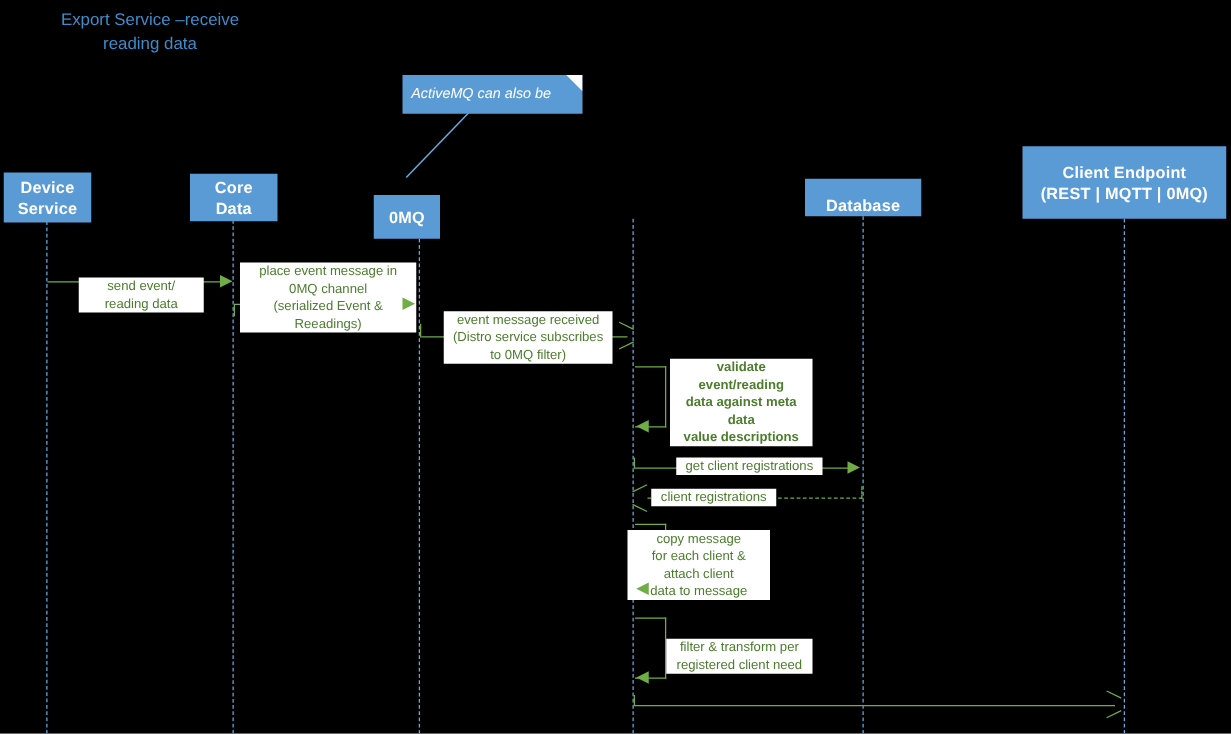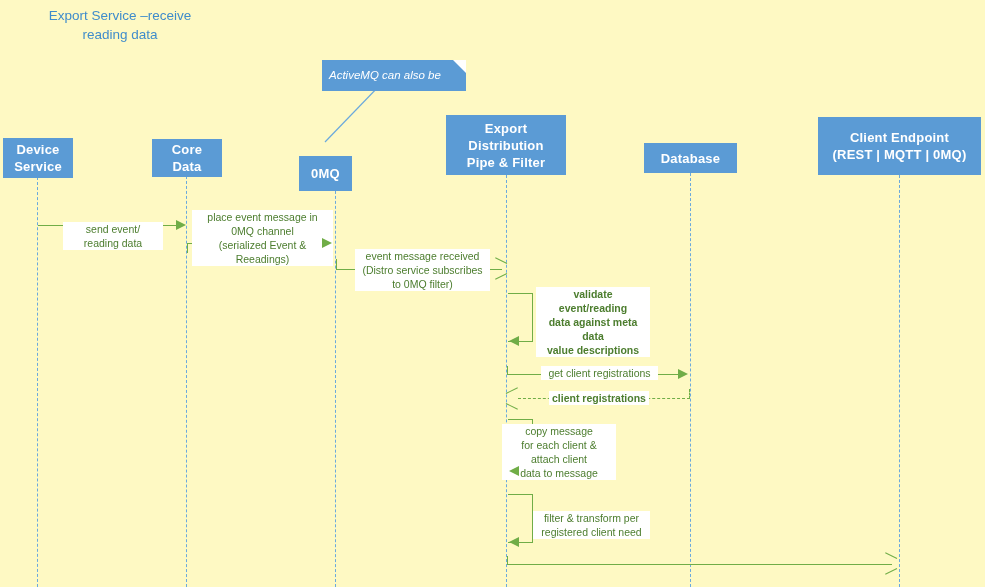--- a/index.html
+++ b/index.html
@@ -4,21 +4,21 @@
 <style>
   html, body {
     margin: 0;
     padding: 0;
     background: #ffffff;
   }
   #canvas {
     position: relative;
     width: 985px;
     height: 587px;
-    background: #fef9c3;
+    background: #000000;
     overflow: hidden;
     font-family: "Liberation Sans", sans-serif;
   }
 
   
   #diagram-title {
     position: absolute;
     left: 10px;
     top: 6px;
     width: 220px;
@@ -196,27 +196,22 @@
 
   <div class="lifeline-header" style="left:152px; top:139px; width:70px;  height:38px;">
     <span>Core
 Data</span>
   </div>
 
   <div class="lifeline-header" style="left:299px; top:156px; width:53px;  height:35px;">
     <span>0MQ</span>
   </div>
 
-  <div class="lifeline-header" style="left:446px; top:115px; width:120px; height:60px;">
-    <span>Export
-Distribution
-Pipe &amp;  Filter</span>
-  </div>
-
-  <div class="lifeline-header" style="left:644px; top:143px; width:93px;  height:30px;">
+
+  <div class="lifeline-header" style="left:644px; top:143px; width:93px;  height:30px;align-items:flex-end;">
     <span>Database</span>
   </div>
 
   <div class="lifeline-header" style="left:818px; top:117px; width:163px; height:58px;">
     <span>Client Endpoint
 (REST | MQTT | 0MQ)</span>
   </div>
 
   <svg id="note-connector">
     <line x1="58" y1="0" x2="3" y2="57" stroke="#6aa9dd" stroke-width="1.2"></line>
@@ -252,21 +247,21 @@
 value descriptions</div>
 
   <div class="msg-line" style="left:508px; top:374px; width:172px;"></div>
   <div style="position:absolute; left:507px; top:366px; width:0; height:9px; border-left:1.4px solid #70ad47; z-index:1;"></div>
   <div class="arrow-solid-right" style="left:678px; top:369px;"></div>
   <div class="msg-label" style="left:541px; top:366px; width:113px;">get client registrations</div>
 
   <div class="msg-line dashed" style="left:518px; top:398px; width:172px;"></div>
   <div style="position:absolute; left:689px; top:389px; width:0; height:10px; border-left:1.4px dashed #70ad47; z-index:1;"></div>
   <div class="arrow-open-left" style="left:507px; top:392px;"></div>
-  <div class="msg-label" style="left:549px; top:391px; width:96px;font-weight:bold;">client registrations</div>
+  <div class="msg-label" style="left:521px; top:391px; width:96px;">client registrations</div>
 
   <div class="self-loop" style="left:508px; top:419px; width:25px; height:53px;"></div>
   <div class="arrow-solid-left" style="left:509px; top:466px;"></div>
   <div class="msg-label" style="left:502px; top:424px; width:110px;">copy message
 for each client &amp;
 attach client
 data to message</div>
 
   <div class="self-loop" style="left:508px; top:494px; width:25px; height:49px;"></div>
   <div class="arrow-solid-left" style="left:509px; top:537px;"></div>

